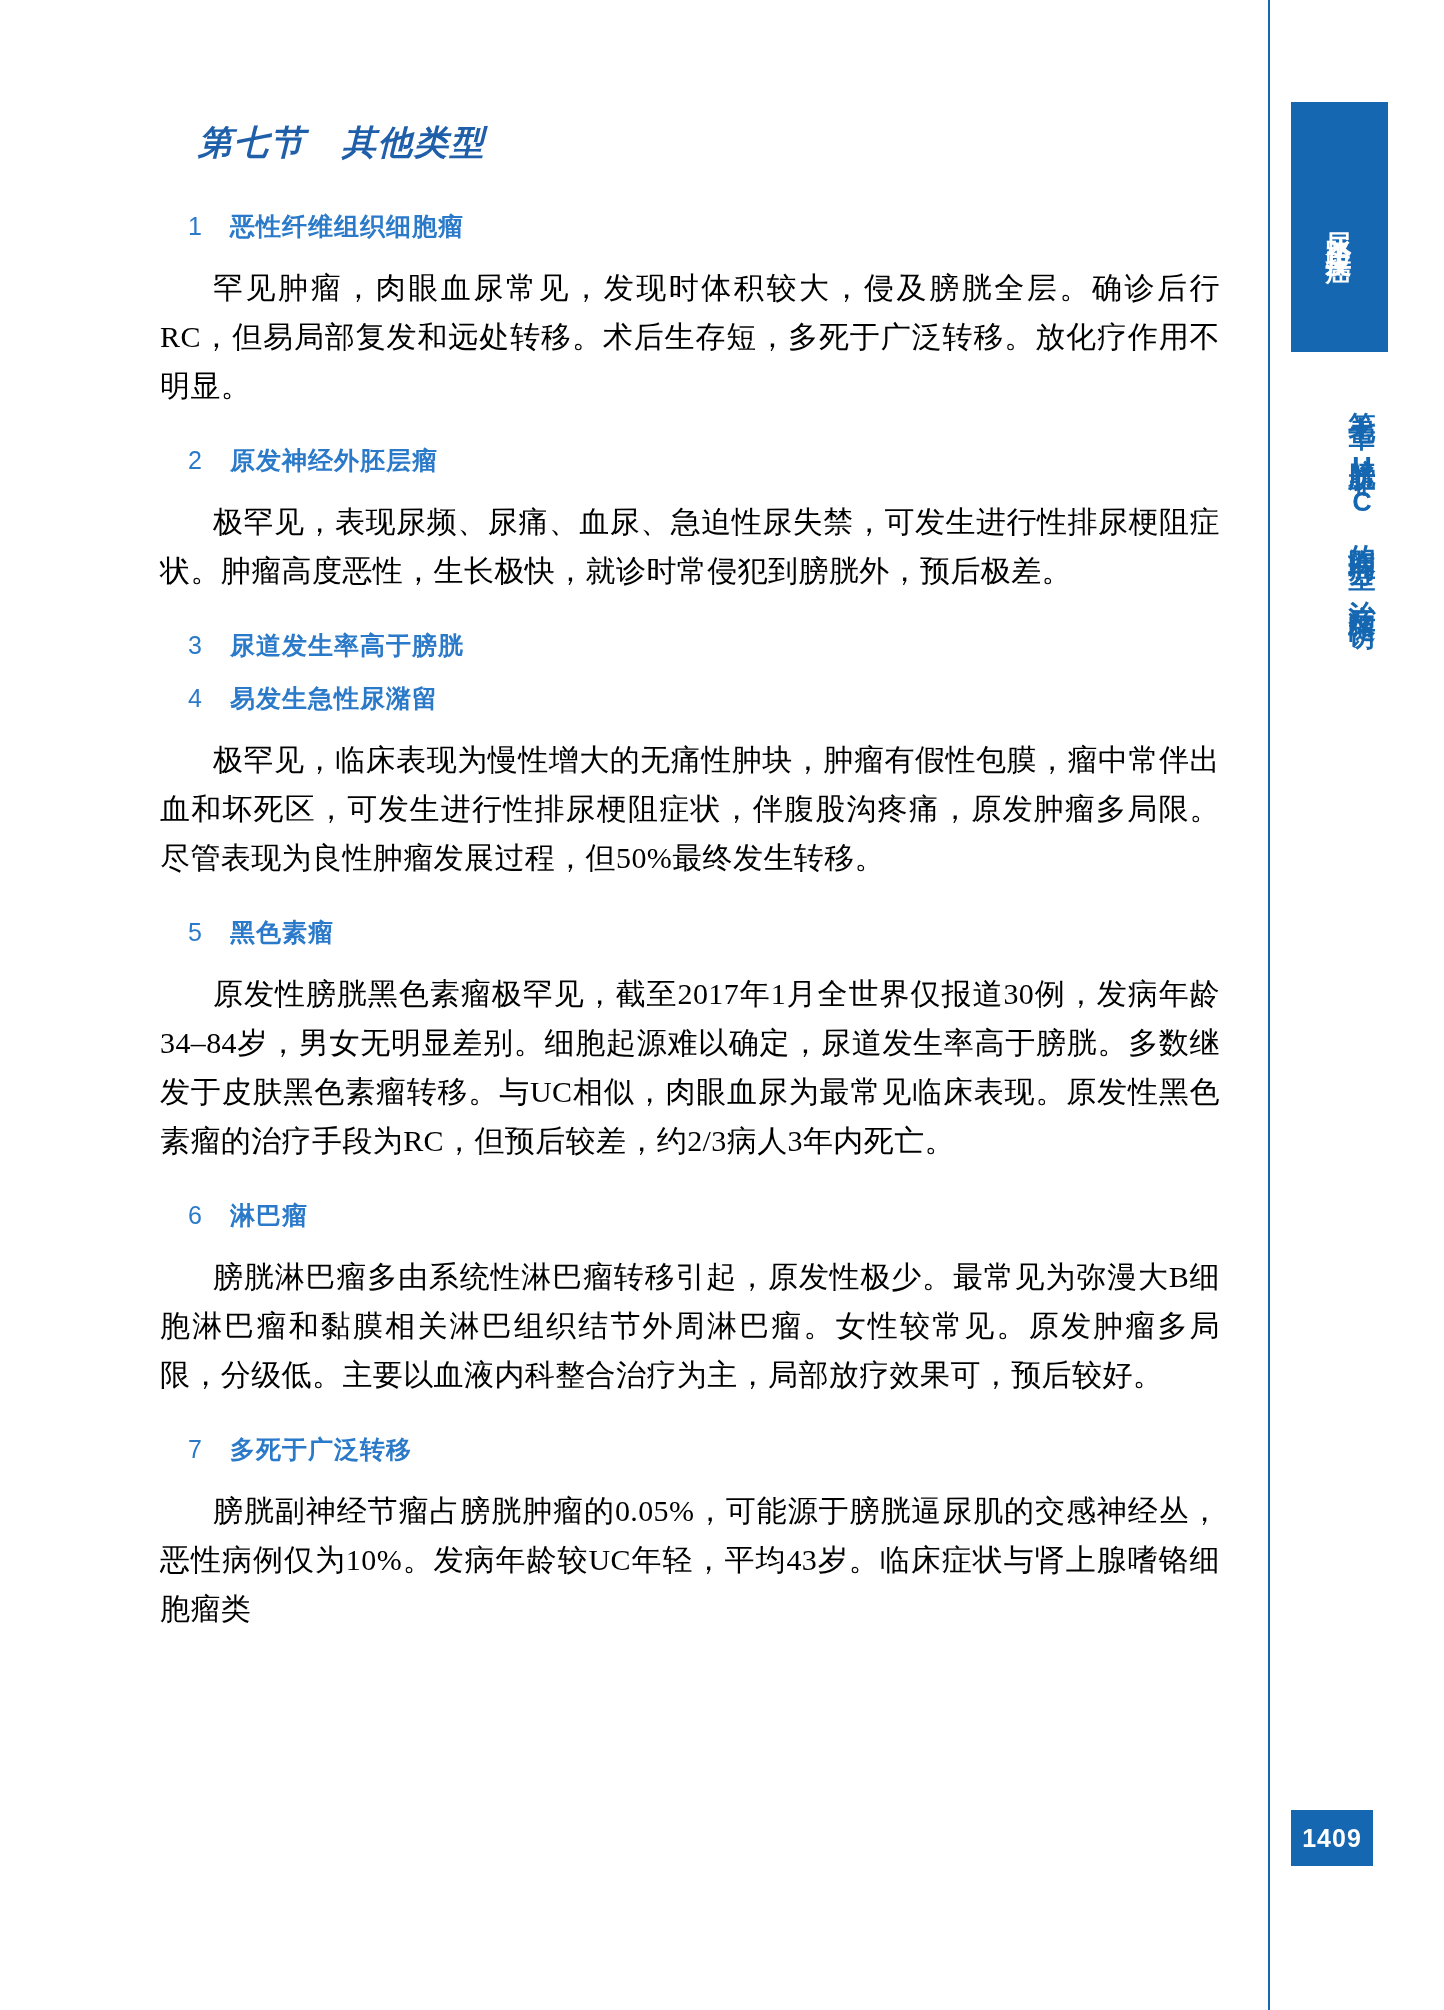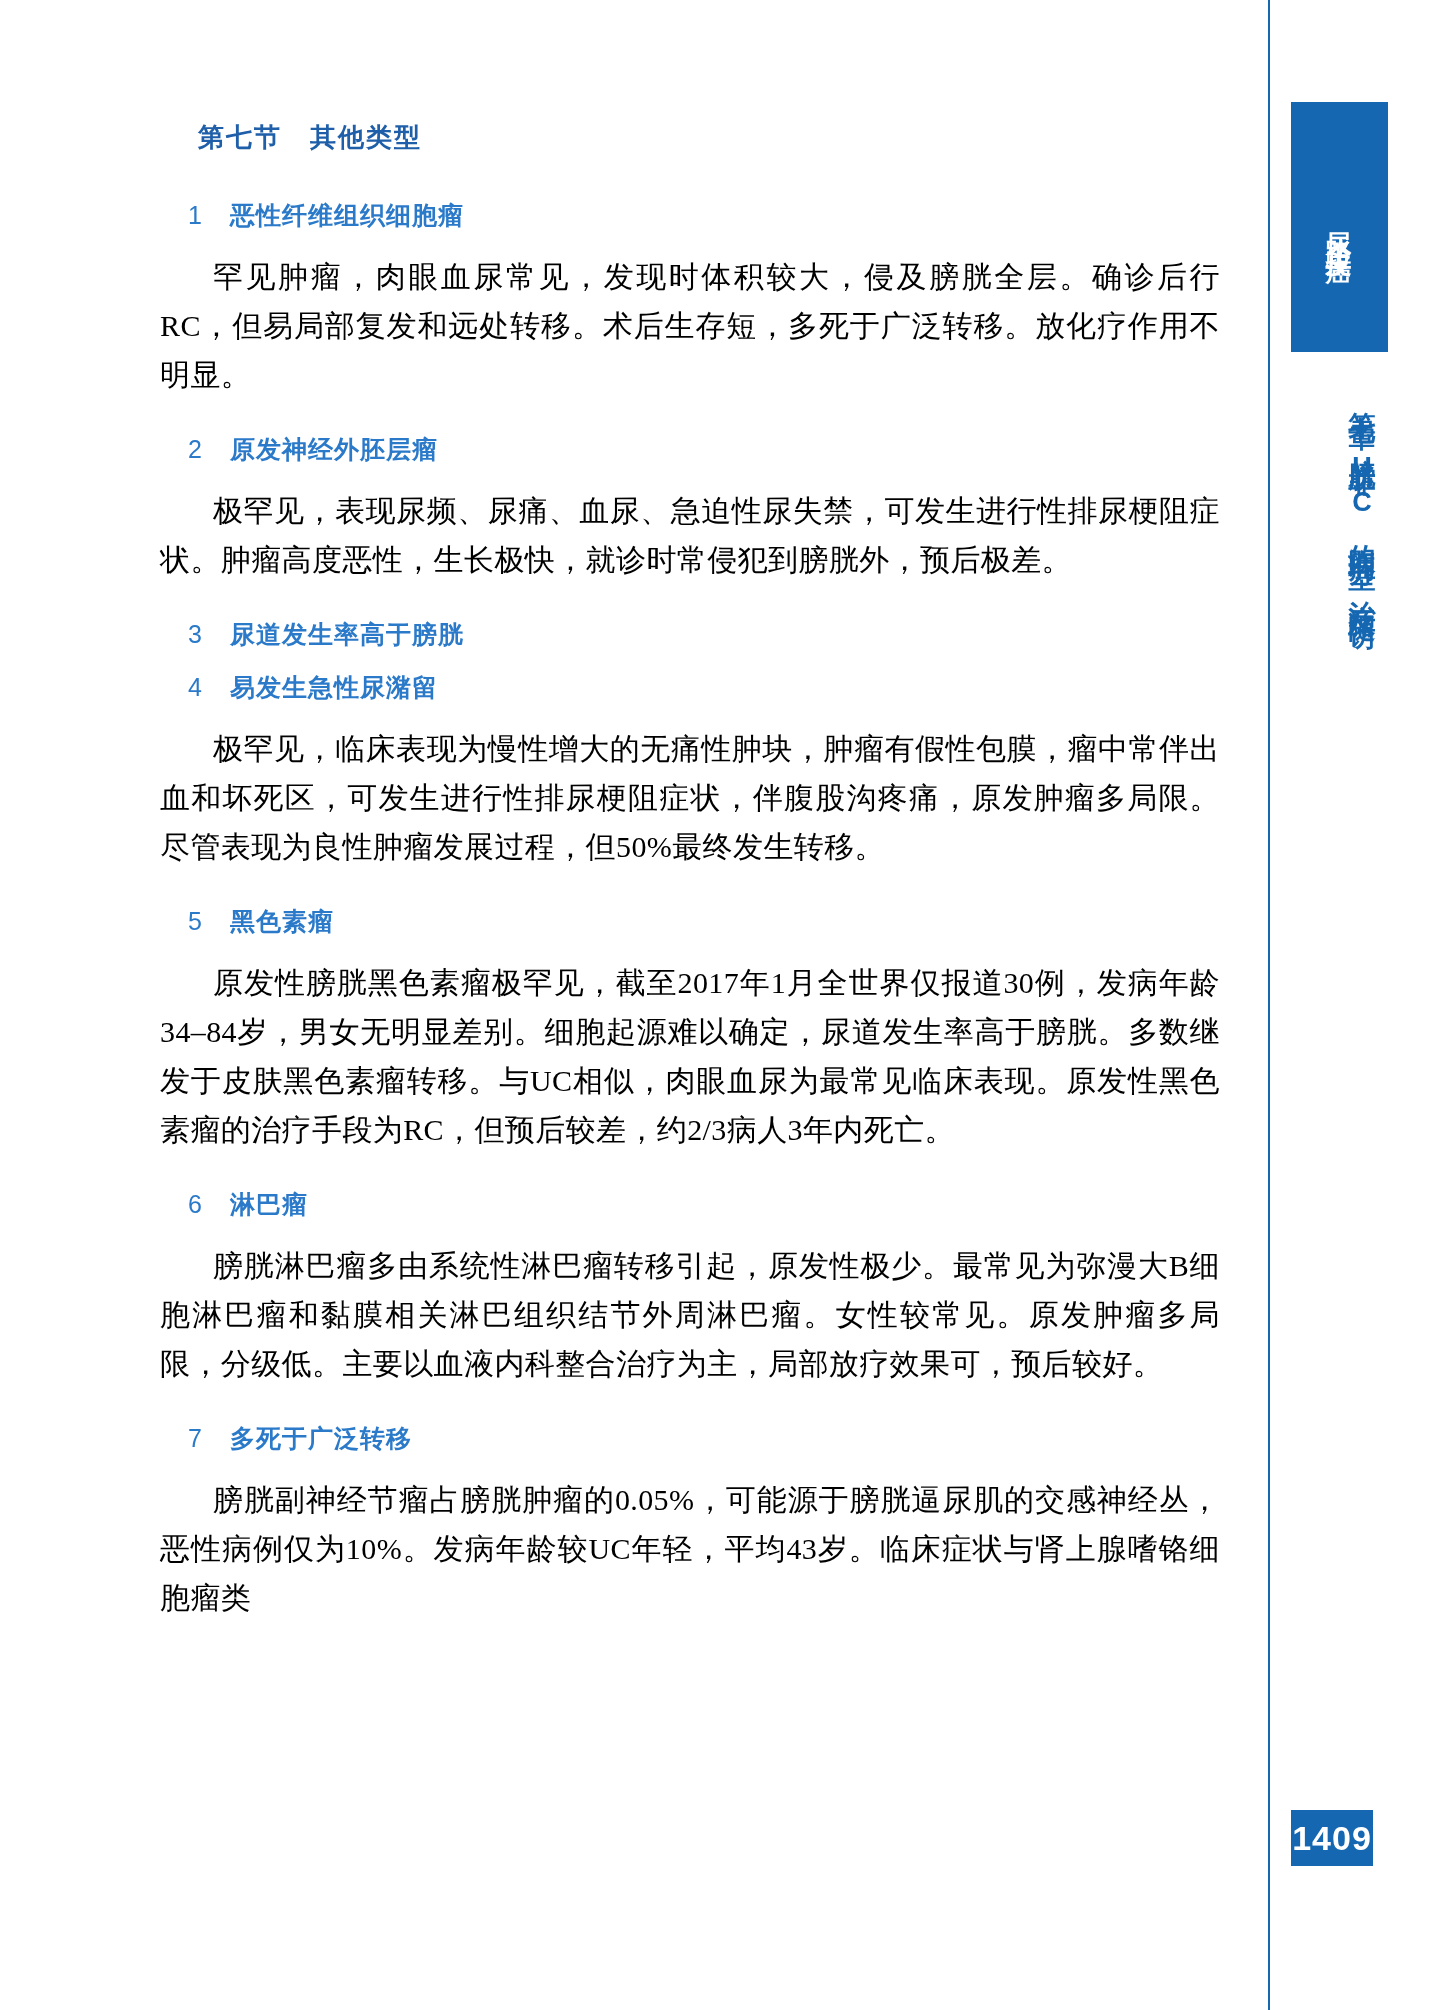--- a/index.html
+++ b/index.html
@@ -27,23 +27,24 @@
     position: absolute;
     left: 160px;
     top: 120px;
     width: 1060px;
   }
 
   .section-title {
     color: #1f5fa9;
     font-family: "Liberation Sans", sans-serif;
     font-weight: bold;
-    font-size: 26px;
+    font-size: 34px;
     letter-spacing: 2px;
     margin: 0 0 44px 38px;
+    font-style: italic;
   }
 
   .sub-head {
     color: #2b7ac9;
     font-family: "Liberation Sans", sans-serif;
     font-weight: bold;
     font-size: 25px;
     letter-spacing: 1px;
     margin: 0 0 20px 28px;
     display: flex;
@@ -114,21 +115,21 @@
   .folio {
     position: absolute;
     left: 1291px;
     top: 1810px;
     width: 82px;
     height: 56px;
     background: #1667b1;
     color: #ffffff;
     font-family: "Liberation Sans", sans-serif;
     font-weight: bold;
-    font-size: 34px;
+    font-size: 25px;
     display: flex;
     align-items: center;
     justify-content: center;
     letter-spacing: 1px;
   }
 </style>
 </head>
 <body>
 
 <div class="page">

